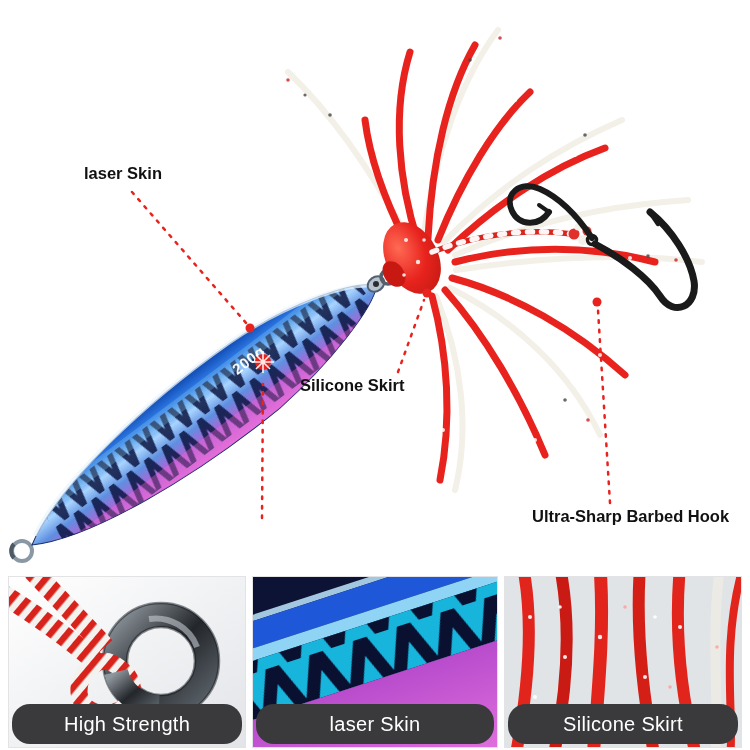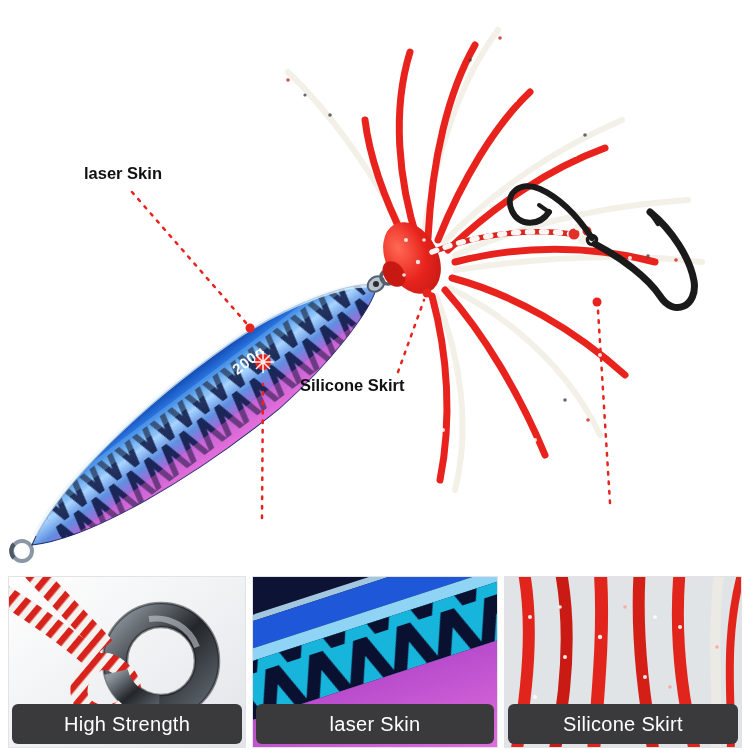--- a/index.html
+++ b/index.html
@@ -14,21 +14,21 @@
   }
   .callout.small{font-size:15.5px;}
   .callout span{display:block;}
   .thumb{
     position:absolute;top:576px;height:172px;background:#fff;
     border:1px solid #e3e3e5;box-sizing:border-box;overflow:hidden;
   }
   .thumb svg{position:absolute;left:0;top:0;}
   .caption-bar{
     position:absolute;left:3px;right:3px;bottom:3px;height:40px;
-    background:#3a3a3c;color:#ffffff;border-radius:6px;
+    background:#3a3a3c;color:#ffffff;border-radius:18px;
     display:flex;align-items:center;justify-content:center;
     font-size:20px;letter-spacing:.3px;
   }
 </style>
 </head>
 <body>
 
 <div class="stage">
 
   <svg class="photo-layer" width="750" height="577" viewBox="0 0 750 577">
@@ -168,20 +168,21 @@
       <circle cx="263" cy="362" r="8" fill="#e8231d"></circle>
       <path d="M263,351 L263,373 M252,362 L274,362 M256,355 L270,369 M256,369 L270,355" stroke="#ffffff" stroke-width="1.6" opacity="0.9" fill="none"></path>
     </g>
   </svg>
 
   <div class="callout" style="left:84px;top:164px;">laser Skin</div>
 
   <div class="callout" style="left:300px;top:376px;">Silicone Skirt</div>
 
 
+  <div class="callout" style="left:532px;top:507px;">Ultra-Sharp Barbed Hook</div>
 
   <div class="thumb" style="left:8px;width:238px;">
     <svg width="238" height="172" viewBox="0 0 238 172">
       <defs>
         <linearGradient id="p1bg" x1="0" y1="0" x2="1" y2="1">
           <stop offset="0" stop-color="#ffffff"></stop>
             <stop offset="1" stop-color="#e2e4e8"></stop>
         </linearGradient>
         <pattern id="rope" width="13" height="13" patternUnits="userSpaceOnUse" patternTransform="rotate(40)">
           <rect width="13" height="13" fill="#f4f2ee"></rect>

